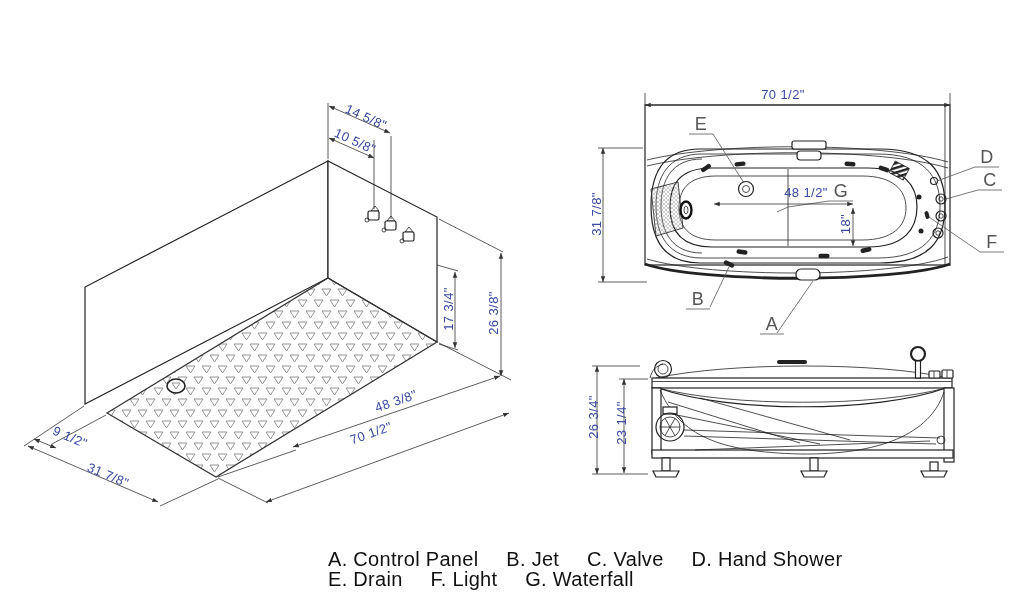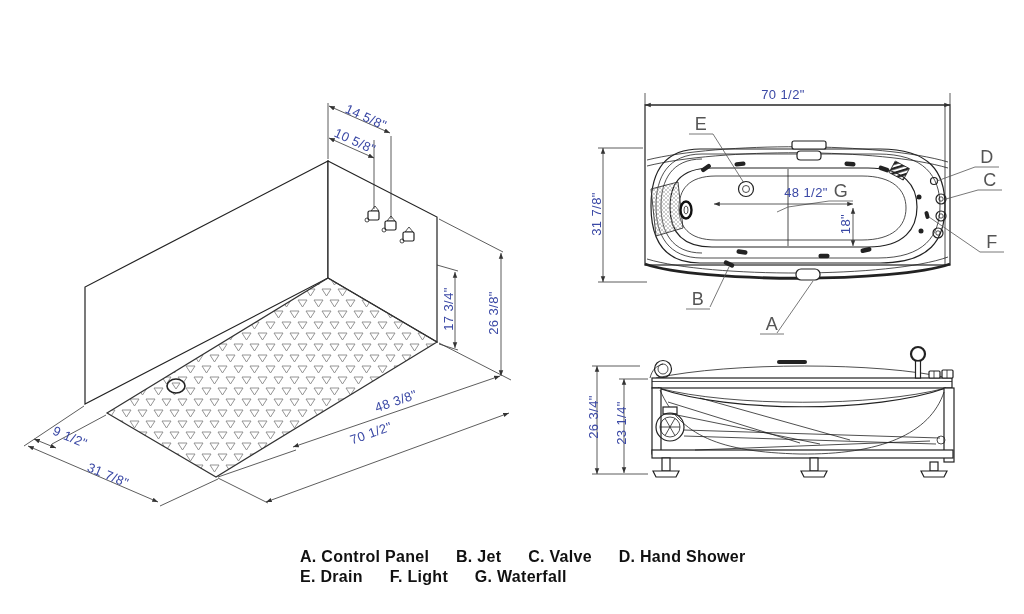--- a/index.html
+++ b/index.html
@@ -11,21 +11,21 @@
   .dim {
     position:absolute; white-space:nowrap; color:var(--dimension,#3a48a5);
     font-size:13px; letter-spacing:0.4px;
     transform:translate(-50%,-50%) rotate(var(--r,0deg));
   }
   .callout {
     position:absolute; white-space:nowrap; color:var(--callout,#555);
     font-size:18px; font-weight:400; letter-spacing:0.5px;
     transform:translate(-50%,-50%);
   }
-  .legend { position:absolute; left:300px; color:var(--legend,#111); font-size:16px; letter-spacing:0.3px;font-weight:bold; }
+  .legend { position:absolute; left:328px; color:var(--legend,#111); font-size:20px; letter-spacing:0.3px; }
   .legend span { display:inline-block; margin-right:22px; }
   .ln   { stroke:var(--line,#222); stroke-width:1.2; fill:none; }
   .lnw  { stroke:var(--line,#222); stroke-width:1.2; fill:#fff; }
   .thin { stroke:var(--line,#222); stroke-width:0.8; fill:none; }
   .thick{ stroke:var(--line,#222); stroke-width:2.8; fill:none; }
   .dimln{ stroke:#333; stroke-width:0.8; fill:none; }
   .leader{ stroke:var(--callout,#555); stroke-width:0.8; fill:none; }
   .dark { fill:var(--line,#222); stroke:none; }
 </style>
 </head>

